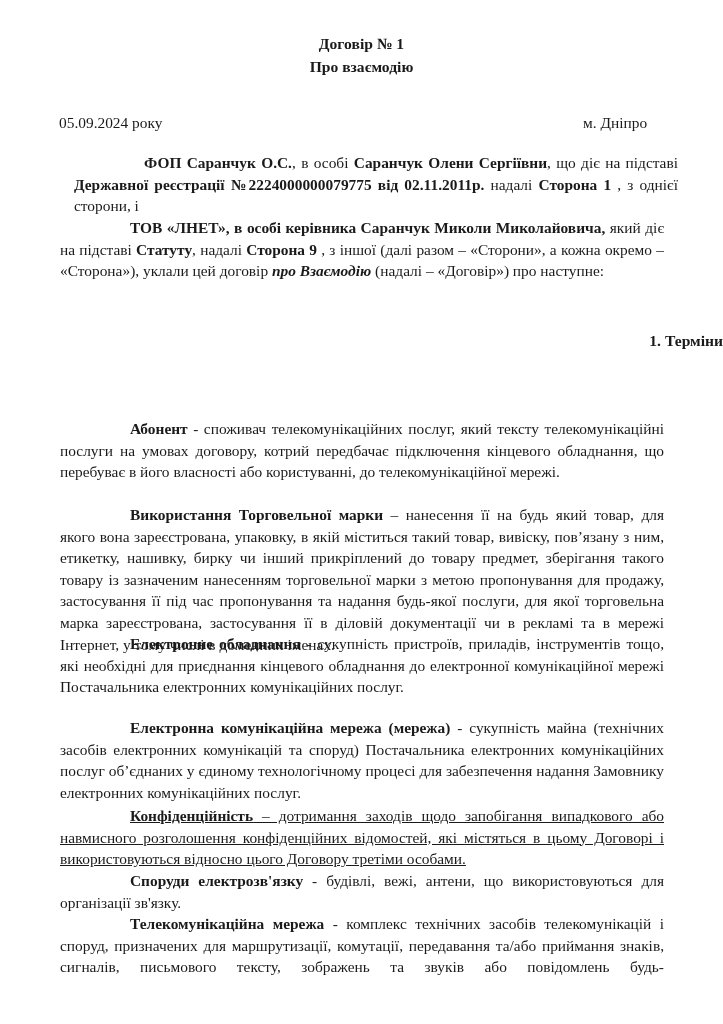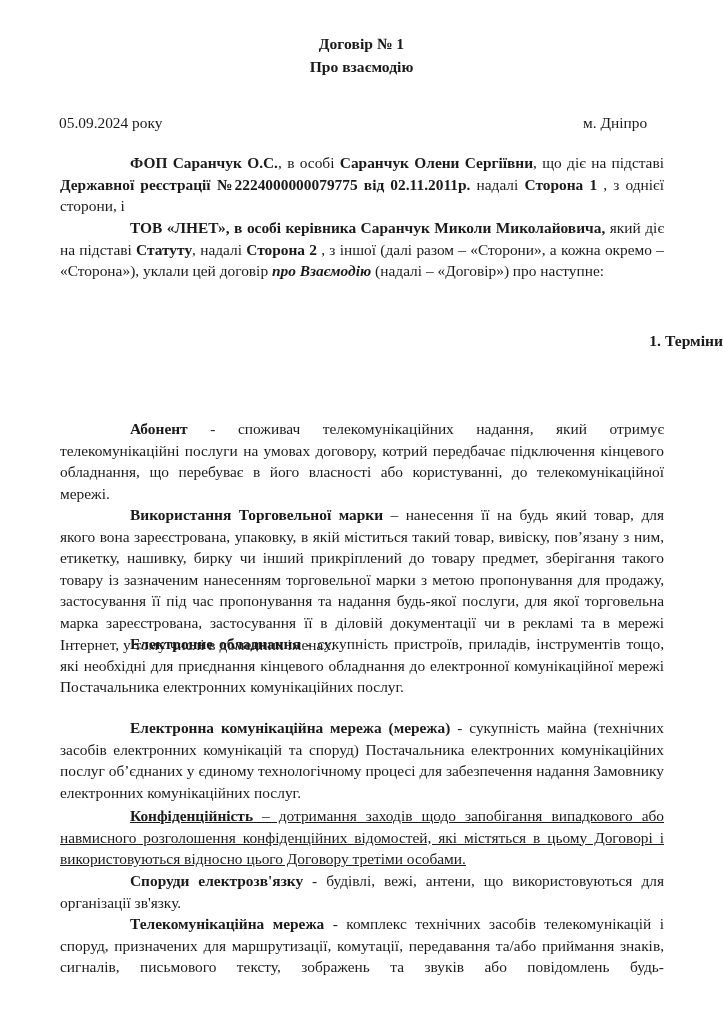--- a/index.html
+++ b/index.html
@@ -18,21 +18,21 @@
   .t2 { top: 58px; }
   .date { position: absolute; left: 59px; top: 114px; }
   .city { position: absolute; left: 583px; top: 114px; }
   .para {
     position: absolute; left: 60px; width: 604px;
     text-align: justify; line-height: 21.6px;
     text-indent: 70px;
   }
   .para b { font-weight: bold; }
   .para i { font-style: italic; }
-  .p-party1 { top: 152px; }
+  .p-party1 { top: 152px; margin-left: 14px; }
   .p-party2 { top: 217px; }
   .section {
     position: absolute; left: 0; width: 723px; top: 332px;
     text-align: right; font-weight: bold; font-size: 15.6px;
   }
   .p-intro { top: 374px; }
   .p-def1 { top: 418px; }
   .p-def2 { top: 504px; }
   .p-def3 { top: 633px; }
   .p-def4 { top: 697px; margin-top: 20px; }
@@ -48,26 +48,26 @@
 <div class="page">
 
   <div class="title t1">Договір № 1</div>
   <div class="title t2">Про взаємодію</div>
 
   <div class="date">05.09.2024 року</div>
   <div class="city">м. Дніпро</div>
 
   <div class="para p-party1"><b>ФОП Саранчук О.С.</b><span>, в особі </span><b>Саранчук Олени Сергіївни</b><span>, що діє на підставі </span><b>Державної реєстрації №2224000000079775 від 02.11.2011р.</b><span> надалі </span><b>Сторона 1</b><span> , з однієї сторони, і</span></div>
 
-  <div class="para p-party2"><b>ТОВ «ЛНЕТ», в особі керівника Саранчук Миколи Миколайовича,</b><span> який діє на підставі </span><b>Статуту</b><span>, надалі </span><b>Сторона 2</b><span> , з іншої (далі разом – «Сторони», а кожна окремо – «Сторона»), уклали цей договір </span><b><i>про Взаємодію</i></b><span> (надалі – «Договір») про наступне:</span></div>
+  <div class="para p-party2"><b>ТОВ «ЛНЕТ», в особі керівника Саранчук Миколи Миколайовича,</b><span> який діє на підставі </span><b>Статуту</b><span>, надалі </span><b>Сторона 9</b><span> , з іншої (далі разом – «Сторони», а кожна окремо – «Сторона»), уклали цей договір </span><b><i>про Взаємодію</i></b><span> (надалі – «Договір») про наступне:</span></div>
 
   <div class="section">1.  Терміни</div>
 
 
-  <div class="para p-def1"><b>Абонент</b><span> - споживач телекомунікаційних надання, який отримує телекомунікаційні послуги на умовах договору, котрий передбачає підключення кінцевого обладнання, що перебуває в його власності або користуванні, до телекомунікаційної мережі.</span></div>
+  <div class="para p-def1"><b>Абонент</b><span> - споживач телекомунікаційних послуг, який тексту телекомунікаційні послуги на умовах договору, котрий передбачає підключення кінцевого обладнання, що перебуває в його власності або користуванні, до телекомунікаційної мережі.</span></div>
 
   <div class="para p-def2"><b>Використання Торговельної марки</b><span> – нанесення її на будь який товар, для якого вона зареєстрована, упаковку, в якій міститься такий товар, вивіску, пов’язану з ним, етикетку, нашивку, бирку чи інший прикріплений до товару предмет, зберігання такого товару із зазначеним нанесенням торговельної марки з метою пропонування для продажу, застосування її під час пропонування та надання будь-якої послуги, для якої торговельна марка зареєстрована, застосування її в діловій документації чи в рекламі та в мережі Інтернет, у тому числі в доменних іменах.</span></div>
 
   <div class="para p-def3"><b>Електронне обладнання</b><span> - сукупність пристроїв, приладів, інструментів тощо, які необхідні для приєднання кінцевого обладнання до електронної комунікаційної мережі Постачальника електронних комунікаційних послуг.</span></div>
 
   <div class="para p-def4"><b>Електронна комунікаційна мережа (мережа)</b><span> - сукупність майна (технічних засобів електронних комунікацій та споруд) Постачальника електронних комунікаційних послуг об’єднаних у єдиному технологічному процесі для забезпечення надання Замовнику електронних комунікаційних послуг.</span></div>
 
 
   <div class="para p-def6"><b>Конфіденційність</b><span> – дотримання заходів щодо запобігання випадкового або навмисного розголошення конфіденційних відомостей, які містяться в цьому Договорі і використовуються відносно цього Договору третіми особами.</span></div>
 

